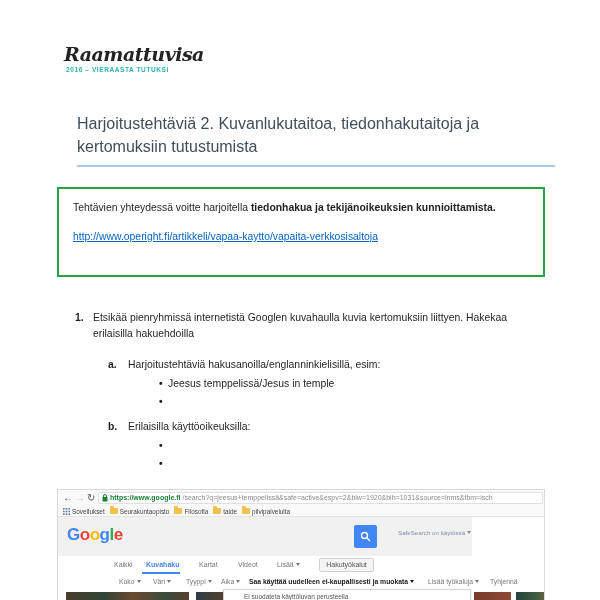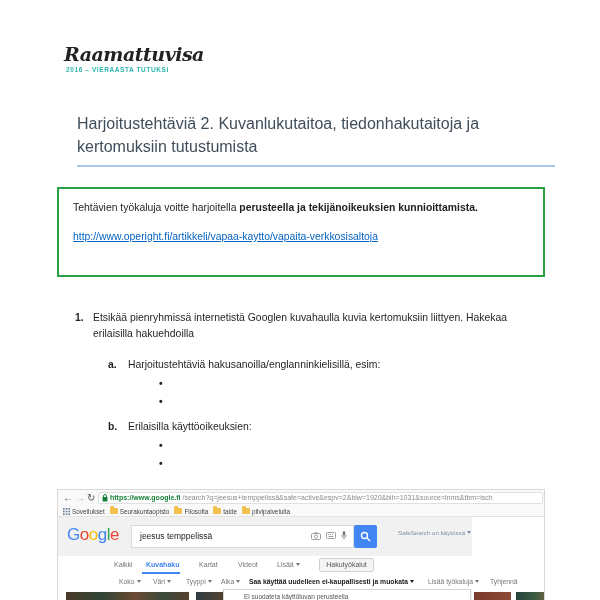--- a/index.html
+++ b/index.html
@@ -40,21 +40,21 @@
   .ic-reload { left:29px; color:#555; }
   .omnibox { position:absolute; left:40px; top:2px; right:1px; height:12px; background:#fff; border:1px solid #e0e0e0; border-radius:2px; font-size:7px; line-height:10px; white-space:nowrap; overflow:hidden; padding-left:3px; display:flex; align-items:center; gap:2px; }
   .url-secure { color:#188038; font-weight:bold; }
   .url-path { color:#8a8a8a; }
   .bar-bm { position:absolute; left:0; top:16px; width:100%; height:11px; background:#f9f9f9; border-bottom:1px solid #e4e4e4; display:flex; align-items:center; gap:5px; padding-left:5px; font-size:6.4px; color:#444; }
   .bm-item { display:flex; align-items:center; gap:2px; }
   .folder { width:8px; height:6px; background:#f2c14b; border-radius:1px; position:relative; }
   .folder:before { content:""; position:absolute; left:0; top:-2px; width:4px; height:2px; background:#f2c14b; border-radius:1px 1px 0 0; }
 
   .g-header { position:absolute; left:0; top:27px; width:414px; height:39px; background:#f1f1f2; }
-  .g-logo { position:absolute; left:9px; top:35px; font-size:17px; font-weight:normal; letter-spacing:-0.5px; }
+  .g-logo { position:absolute; left:9px; top:35px; font-size:17px; font-weight:bold; letter-spacing:-0.5px; }
   .l-blue { color:#4285f4; } .l-red { color:#ea4335; } .l-yellow { color:#fbbc05; } .l-green { color:#34a853; }
   .g-searchbox { position:absolute; left:73px; top:35px; width:223px; height:23px; background:#fff; border:1px solid #d9d9d9; font-size:8.5px; color:#222; line-height:21px; padding-left:8px; }
   .sb-icons { position:absolute; right:6px; top:5px; display:flex; gap:5px; align-items:center; }
   .g-btn { position:absolute; left:296px; top:35px; width:23px; height:23px; background:#4285f4; border-radius:2px; display:flex; align-items:center; justify-content:center; cursor:pointer; }
   .g-safesearch { position:absolute; left:340px; top:39px; font-size:6.2px; color:#7d8ea6; }
 
   .g-tabs { position:absolute; left:0; top:66px; width:100%; height:18px; background:#fff; font-size:7px; color:#777; }
   .tab { position:absolute; top:5px; cursor:pointer; }
   .tab-active { color:#4285f4; font-weight:bold; }
   .tab-underline { position:absolute; left:84px; top:16px; width:38px; height:2px; background:#4285f4; }
@@ -79,44 +79,45 @@
 <div class="page">
 
   <div class="logo">
     <div class="logo-script">Raamattuvisa</div>
     <div class="logo-tagline">2016 – VIERAASTA TUTUKSI</div>
   </div>
 
   <h1 class="title">Harjoitustehtäviä 2. Kuvanlukutaitoa, tiedonhakutaitoja ja kertomuksiin tutustumista</h1>
 
   <div class="infobox">
-    <p class="p1"><span>Tehtävien työkaluja voitte harjoitella </span><b>perusteella ja tekijänoikeuksien kunnioittamista.</b></p>
+    <p class="p1"><span>Tehtävien yhteydessä voitte harjoitella </span><b>tiedonhakua ja tekijänoikeuksien kunnioittamista.</b></p>
     <a class="link">http://www.operight.fi/artikkeli/vapaa-kaytto/vapaita-verkkosisaltoja</a>
   </div>
 
   <div class="list">
     <div class="num-row">
       <span class="marker">1.</span>
       <span class="txt">Etsikää pienryhmissä internetistä Googlen kuvahaulla kuvia kertomuksiin liittyen. Hakekaa erilaisilla hakuehdoilla</span>
     </div>
     <div class="num-row sub">
       <span class="marker">a.</span>
       <span class="txt">Harjoitustehtäviä hakusanoilla/englanninkielisillä, esim:</span>
     </div>
     <div class="bullets">
       <div class="b-row">
           <span class="dot">•</span>
+          <span>Jeesus temppelissä/Jesus in temple</span>
         </div>
       <div class="b-row">
           <span class="dot">•</span>
         </div>
     </div>
     <div class="num-row sub sub-b">
       <span class="marker">b.</span>
-      <span class="txt">Erilaisilla käyttöoikeuksien:</span>
+      <span class="txt">Erilaisilla käyttöoikeuksilla:</span>
     </div>
     <div class="bullets">
       <div class="b-row">
           <span class="dot">•</span>
         </div>
       <div class="b-row">
           <span class="dot">•</span>
         </div>
     </div>
   </div>
@@ -169,42 +170,20 @@
       <span class="bm-item">
           <span class="folder"></span>
           <span>pilvipalveluita</span>
         </span>
     </div>
 
     <div class="g-header"></div>
     <div class="g-logo">
       <span class="l-blue">G</span><span class="l-red">o</span><span class="l-yellow">o</span><span class="l-blue">g</span><span class="l-green">l</span><span class="l-red">e</span>
     </div>
-    <div class="g-searchbox">
-      <span>jeesus temppelissä</span>
-      <span class="sb-icons">
-        <svg width="10" height="8" viewBox="0 0 10 8">
-            <rect x="0.5" y="1.5" width="9" height="6" rx="1" fill="none" stroke="#9aa0a6"></rect>
-            <circle cx="5" cy="4.5" r="1.6" fill="none" stroke="#9aa0a6"></circle>
-            <rect x="3.5" y="0.3" width="3" height="1.4" fill="#9aa0a6"></rect>
-          </svg>
-        <svg width="10" height="7" viewBox="0 0 10 7">
-            <rect x="0.5" y="0.5" width="9" height="6" rx="0.8" fill="none" stroke="#9aa0a6"></rect>
-            <rect x="2" y="2" width="1" height="1" fill="#9aa0a6"></rect>
-            <rect x="4" y="2" width="1" height="1" fill="#9aa0a6"></rect>
-            <rect x="6" y="2" width="1" height="1" fill="#9aa0a6"></rect>
-            <rect x="2.5" y="4" width="5" height="1" fill="#9aa0a6"></rect>
-          </svg>
-        <svg width="6" height="9" viewBox="0 0 6 9">
-            <rect x="1.8" y="0.3" width="2.4" height="4.5" rx="1.2" fill="#757575"></rect>
-            <path d="M0.7 4 a2.3 2.3 0 0 0 4.6 0" fill="none" stroke="#757575" stroke-width="0.8"></path>
-            <rect x="2.6" y="6.5" width="0.8" height="2" fill="#757575"></rect>
-          </svg>
-      </span>
-    </div>
     <div class="g-btn">
       <svg width="11" height="11" viewBox="0 0 11 11">
           <circle cx="4.5" cy="4.5" r="3" fill="none" stroke="#ffffff" stroke-width="1.4"></circle>
           <line x1="6.8" y1="6.8" x2="10" y2="10" stroke="#ffffff" stroke-width="1.4"></line>
         </svg>
     </div>
     <div class="g-safesearch"><span>SafeSearch on käytössä</span><i class="ar"></i></div>
 
     <div class="g-tabs">
       <span class="tab" style="left:56px">Kaikki</span>

